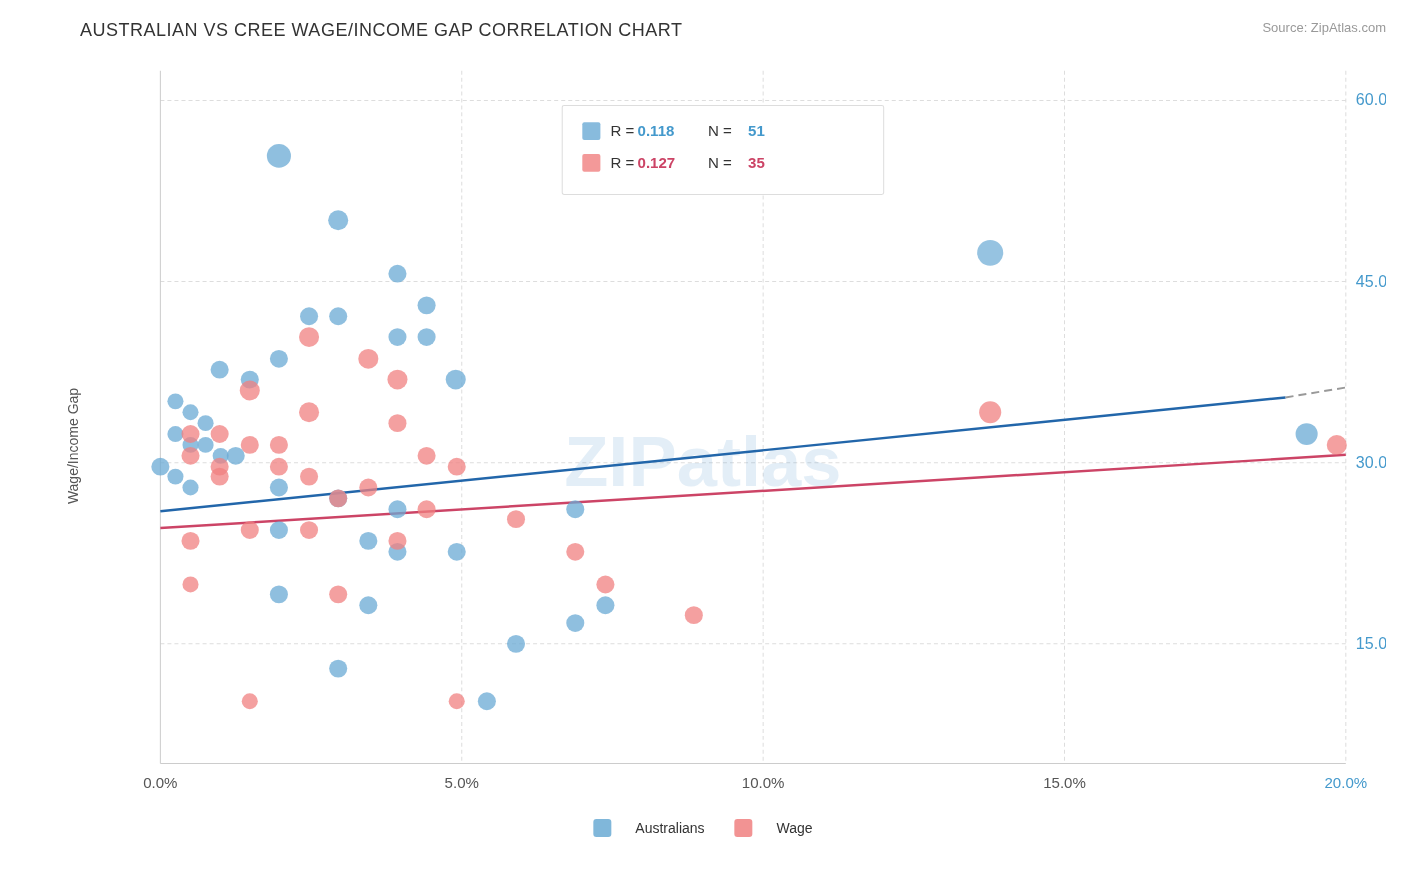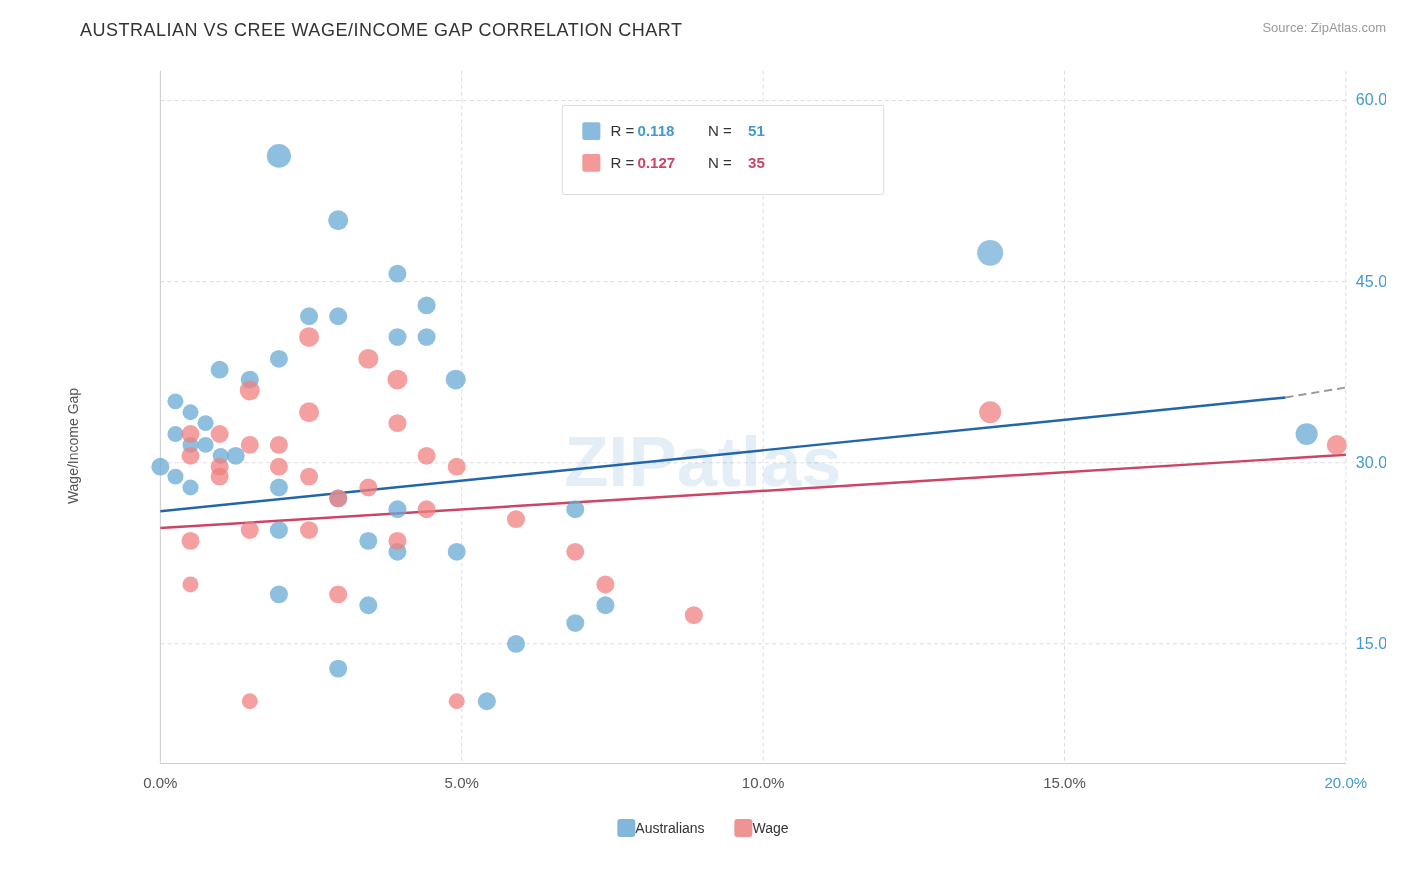--- a/index.html
+++ b/index.html
@@ -42,21 +42,21 @@
       transform: translateX(-50%);
       display: flex;
       align-items: center;
       gap: 30px;
       font-size: 14px;
       color: #333;
     }
     .legend-item {
       display: flex;
       align-items: center;
-      gap: 0;
+      gap: 24px;
     }
     .legend-box {
       width: 18px;
       height: 18px;
       border-radius: 3px;
     }
     .legend-box-blue {
       background: #6aaad4;
       opacity: 0.85;
     }

